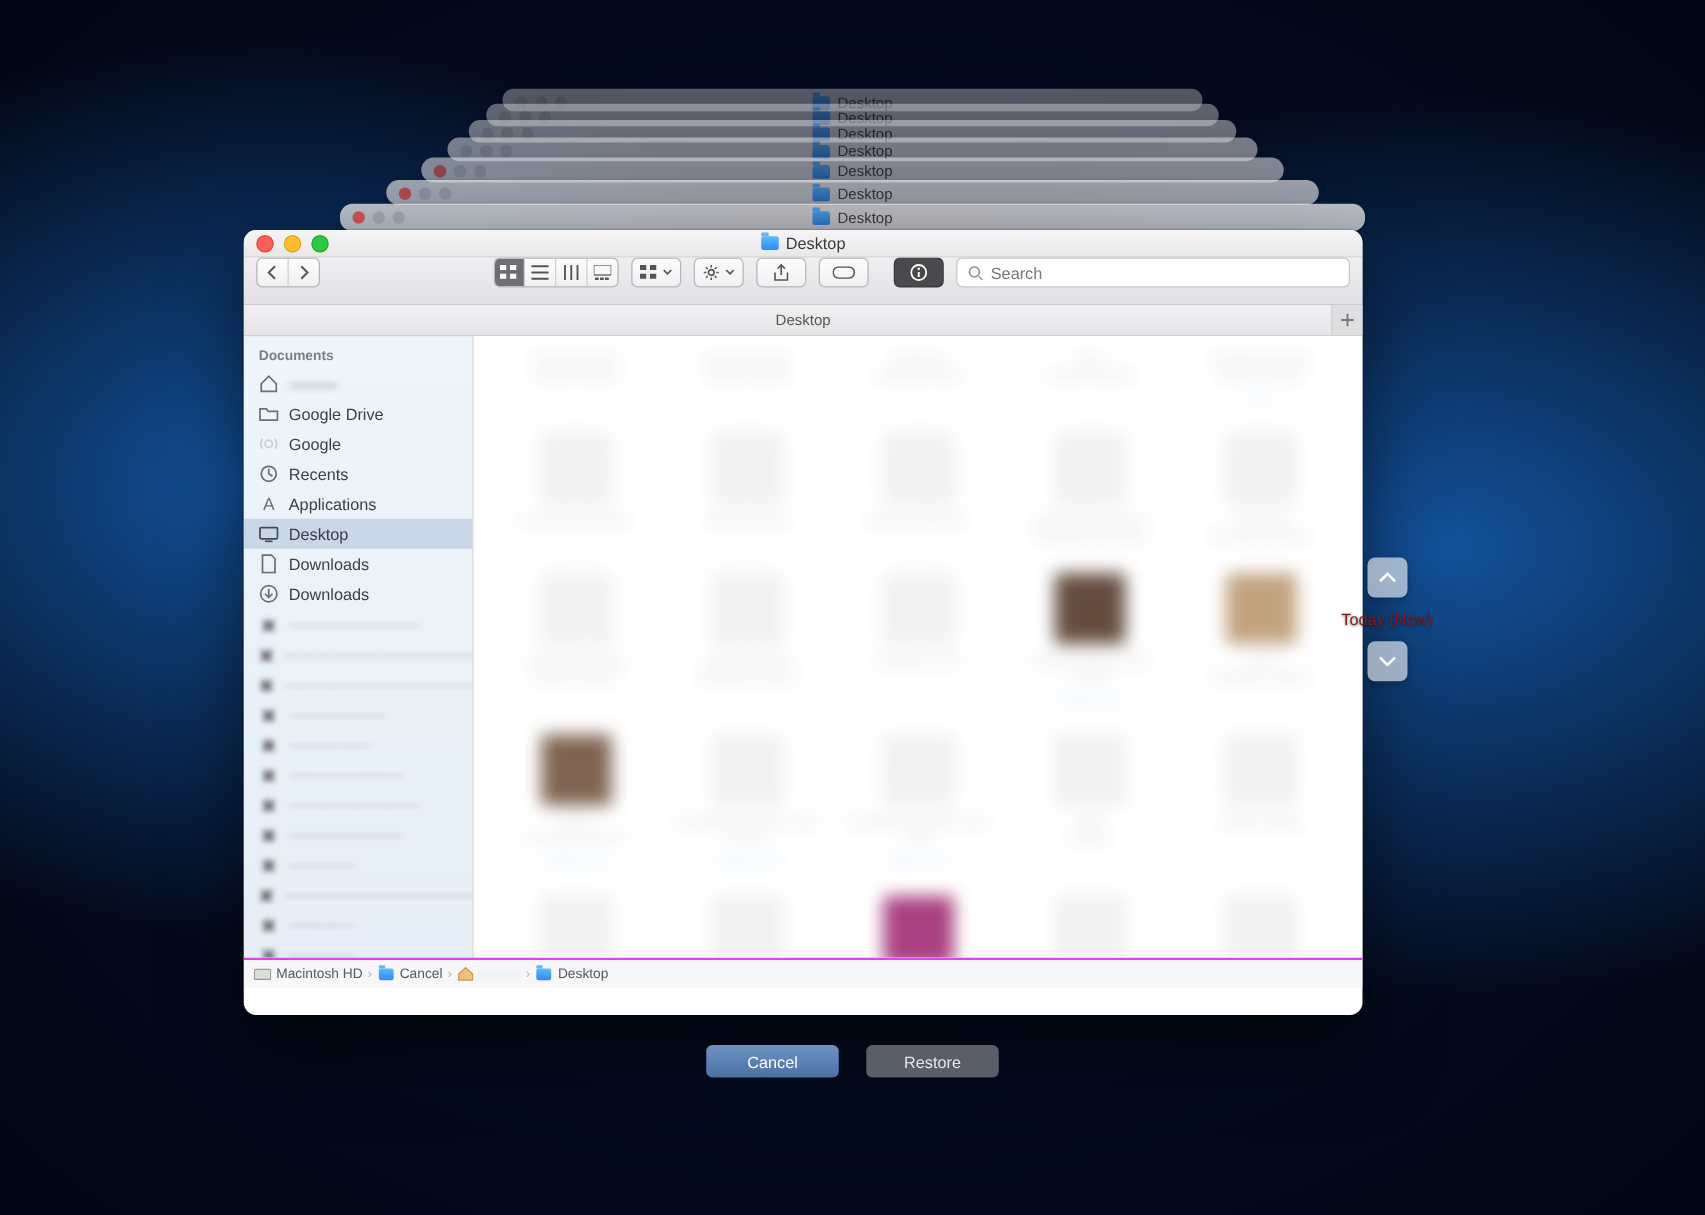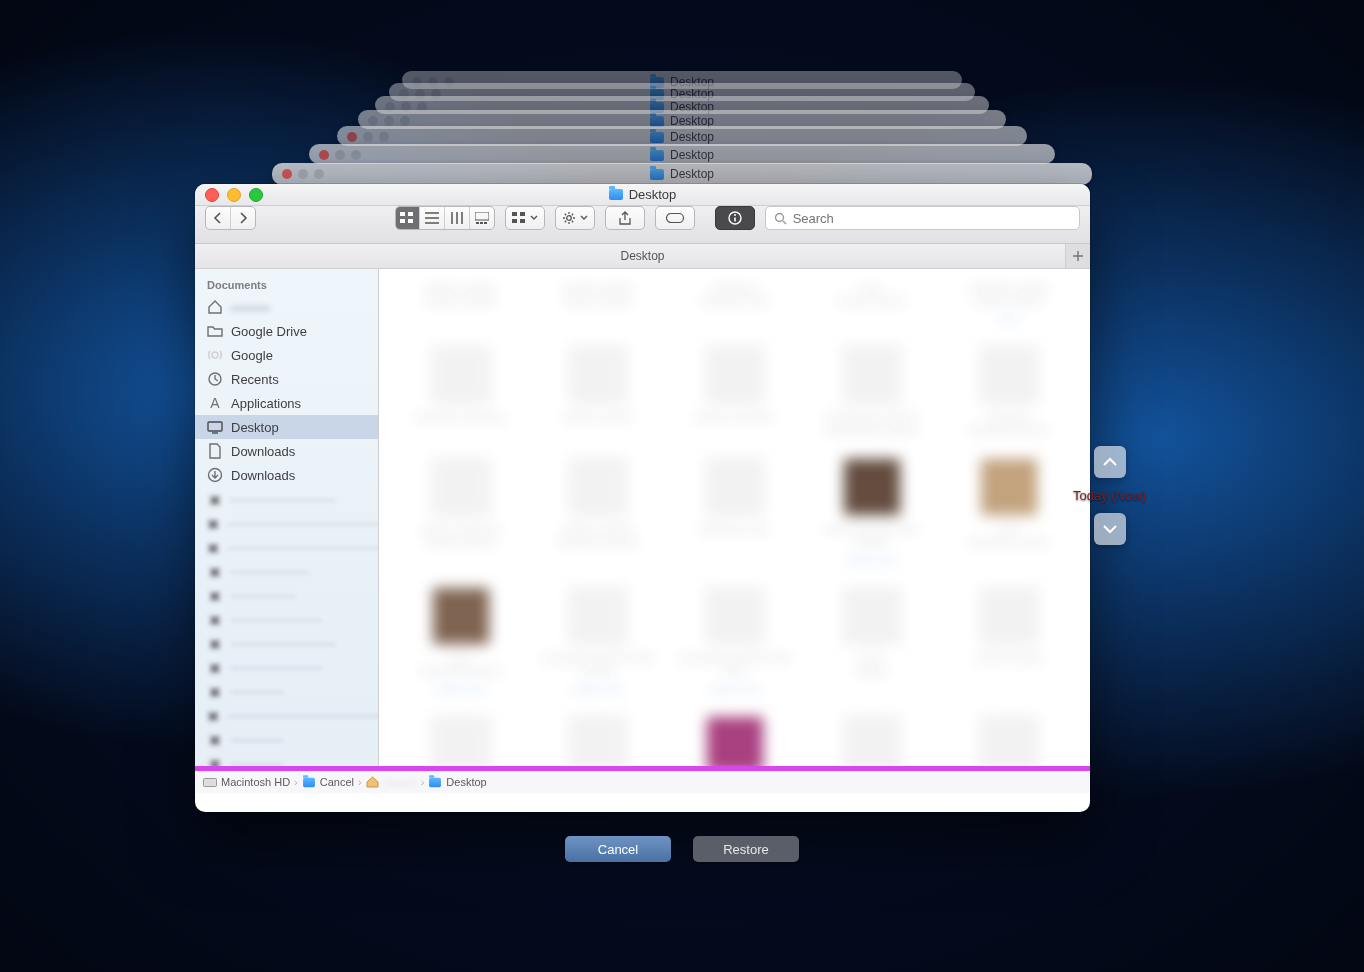--- a/index.html
+++ b/index.html
@@ -52,21 +52,21 @@
   .airdrop .ic{color:#cfcfd3}
 
   .content{flex:1;position:relative;background:#fff;overflow:hidden}
   .files{position:absolute;inset:0;filter:blur(7px);opacity:.85}
   .grid{display:grid;grid-template-columns:repeat(5,1fr);gap:22px 10px;padding:12px 18px 20px}
   .cell{display:flex;flex-direction:column;align-items:center;gap:6px}
   .thumb{width:58px;height:58px;border-radius:4px;background:#f0f0f0;box-shadow:inset 0 0 0 1px #e1e1e1}
   .cell .cap{font-size:11px;line-height:13px;color:#555;text-align:center;max-width:120px;white-space:pre-wrap}
   .cell .sub{font-size:10px;color:#2e7dd6}
 
-  .pathbar{height:22px;border-top:5px solid #d946ef;background:#f7f7f9;display:flex;align-items:center;gap:4px;padding:0 8px;font-size:11px;color:#5a5a5e}
+  .pathbar{height:22px;border-top:2px solid #d946ef;background:#f7f7f9;display:flex;align-items:center;gap:4px;padding:0 8px;font-size:11px;color:#5a5a5e}
   .pathbar .sep{color:#b8b8bc}
   .pathbar .blur{filter:blur(3px);color:#bcbcbf}
   .pathbar .ic{width:14px;height:12px;display:inline-flex;align-items:center;justify-content:center}
 
   .status{height:24px;border-top:1px solid #d6d6d9;background:linear-gradient(#f7f7f9,#ececef);display:flex;align-items:center;justify-content:center;font-size:11px;color:#555;position:relative}
   .zoom{position:absolute;right:14px;top:7px;width:76px;height:10px;display:flex;align-items:center}
   .zoom .track{flex:1;height:3px;border-radius:2px;background:linear-gradient(90deg,#2e7dd6 0 18%,#c8c8cc 18% 100%)}
   .zoom .knob{width:12px;height:12px;border-radius:50%;background:#fff;box-shadow:0 1px 2px rgba(0,0,0,.4);margin-left:-66px}
 
   

